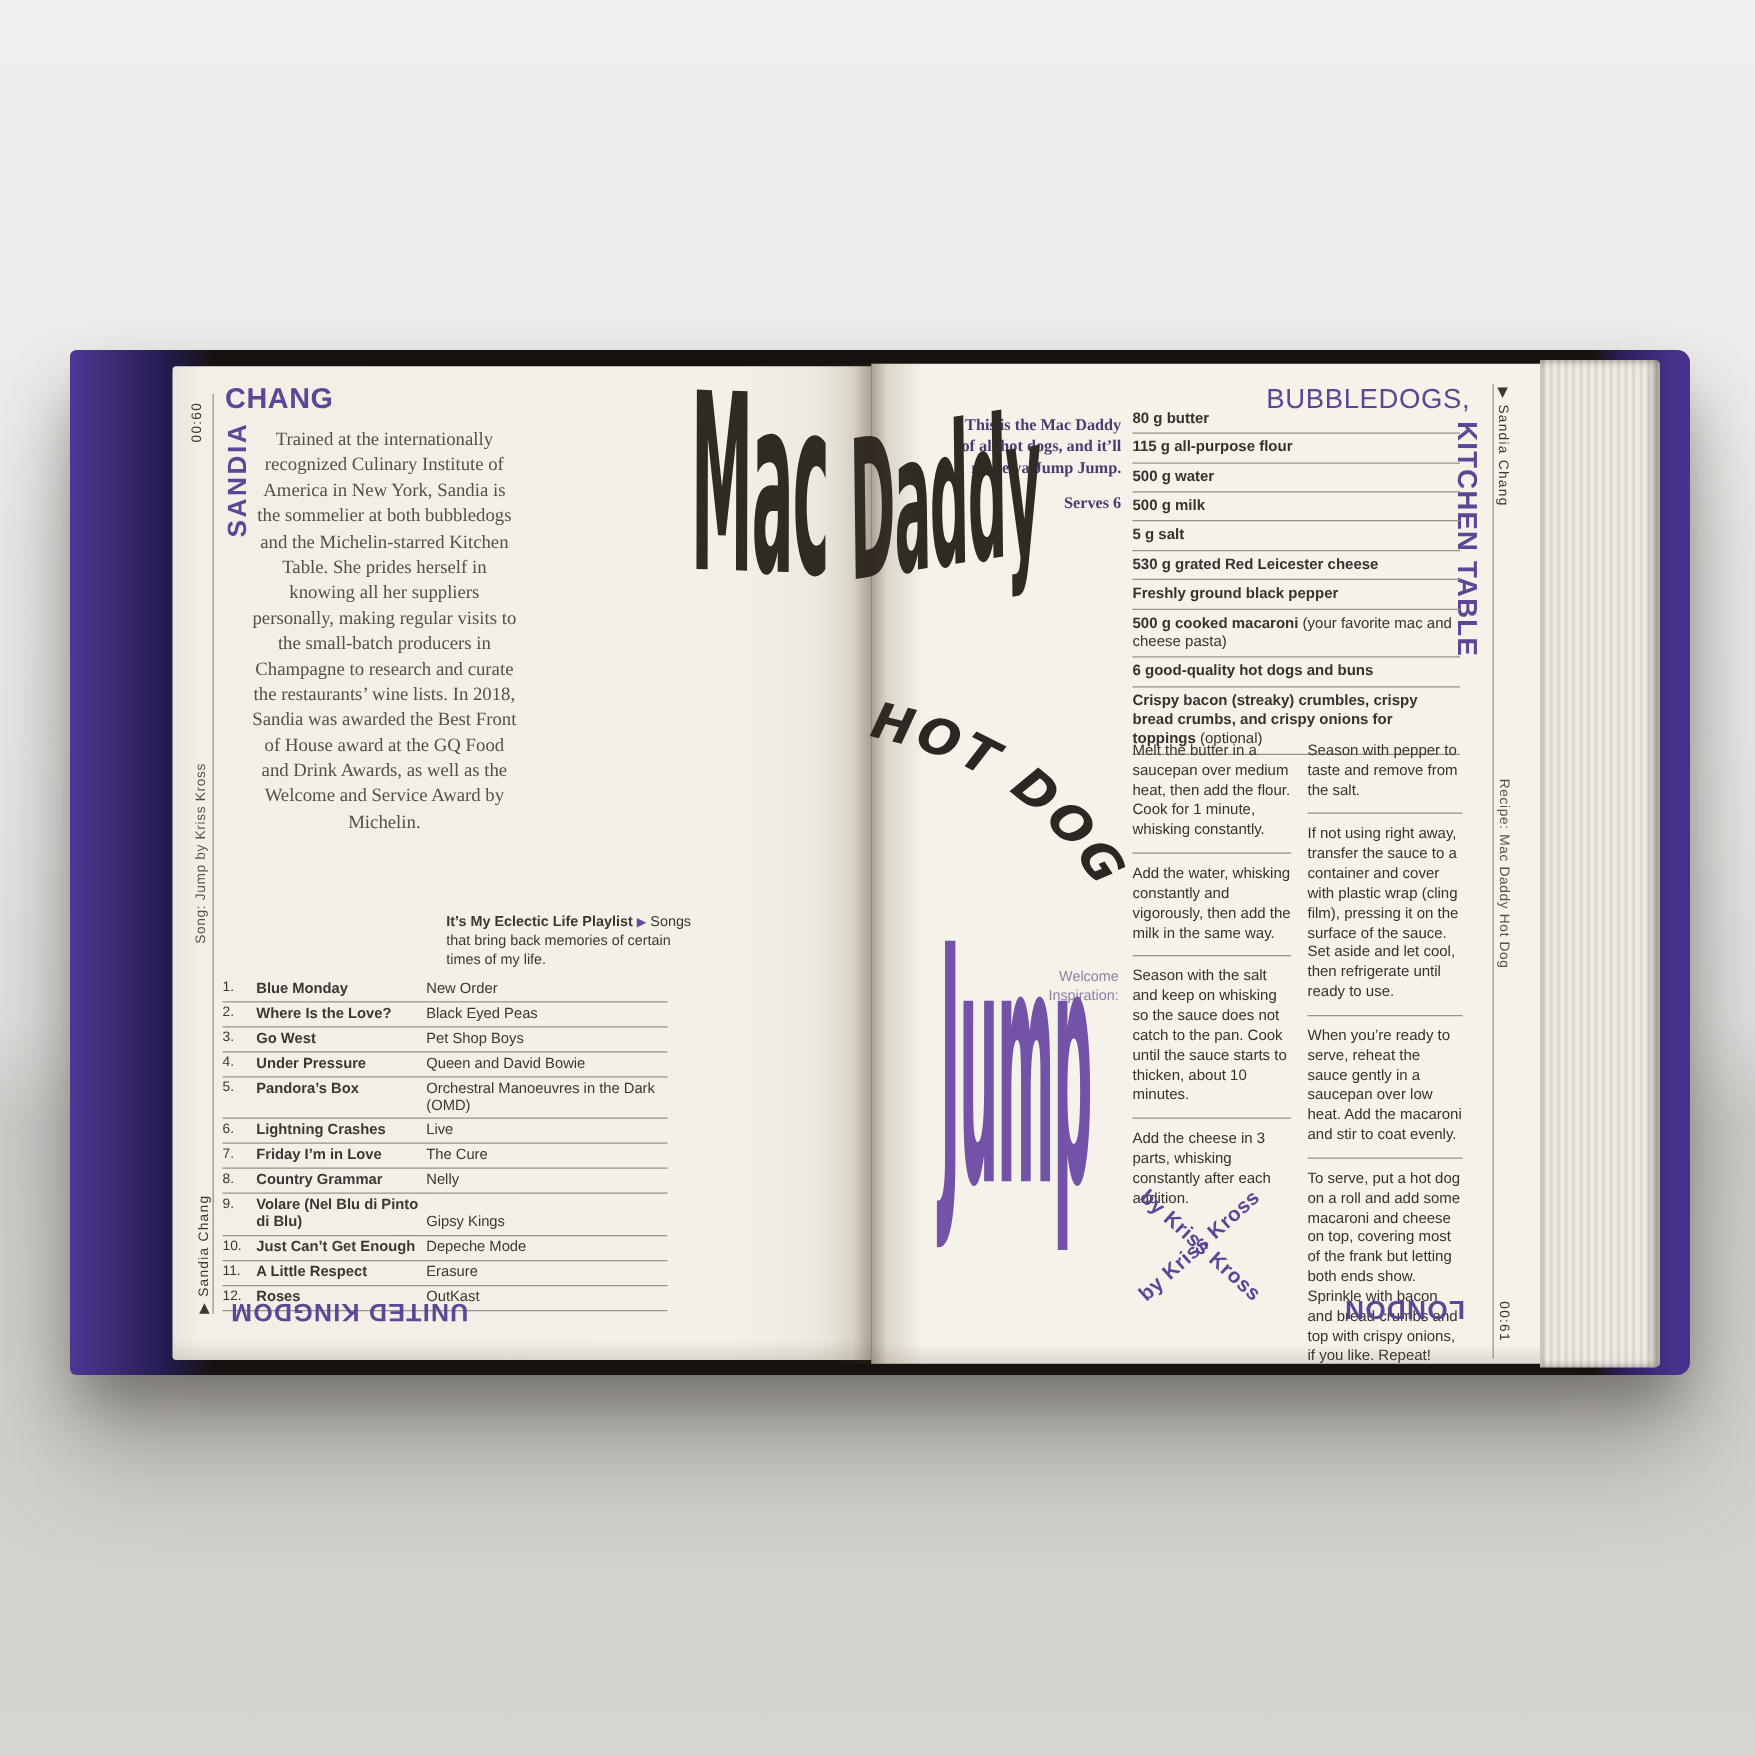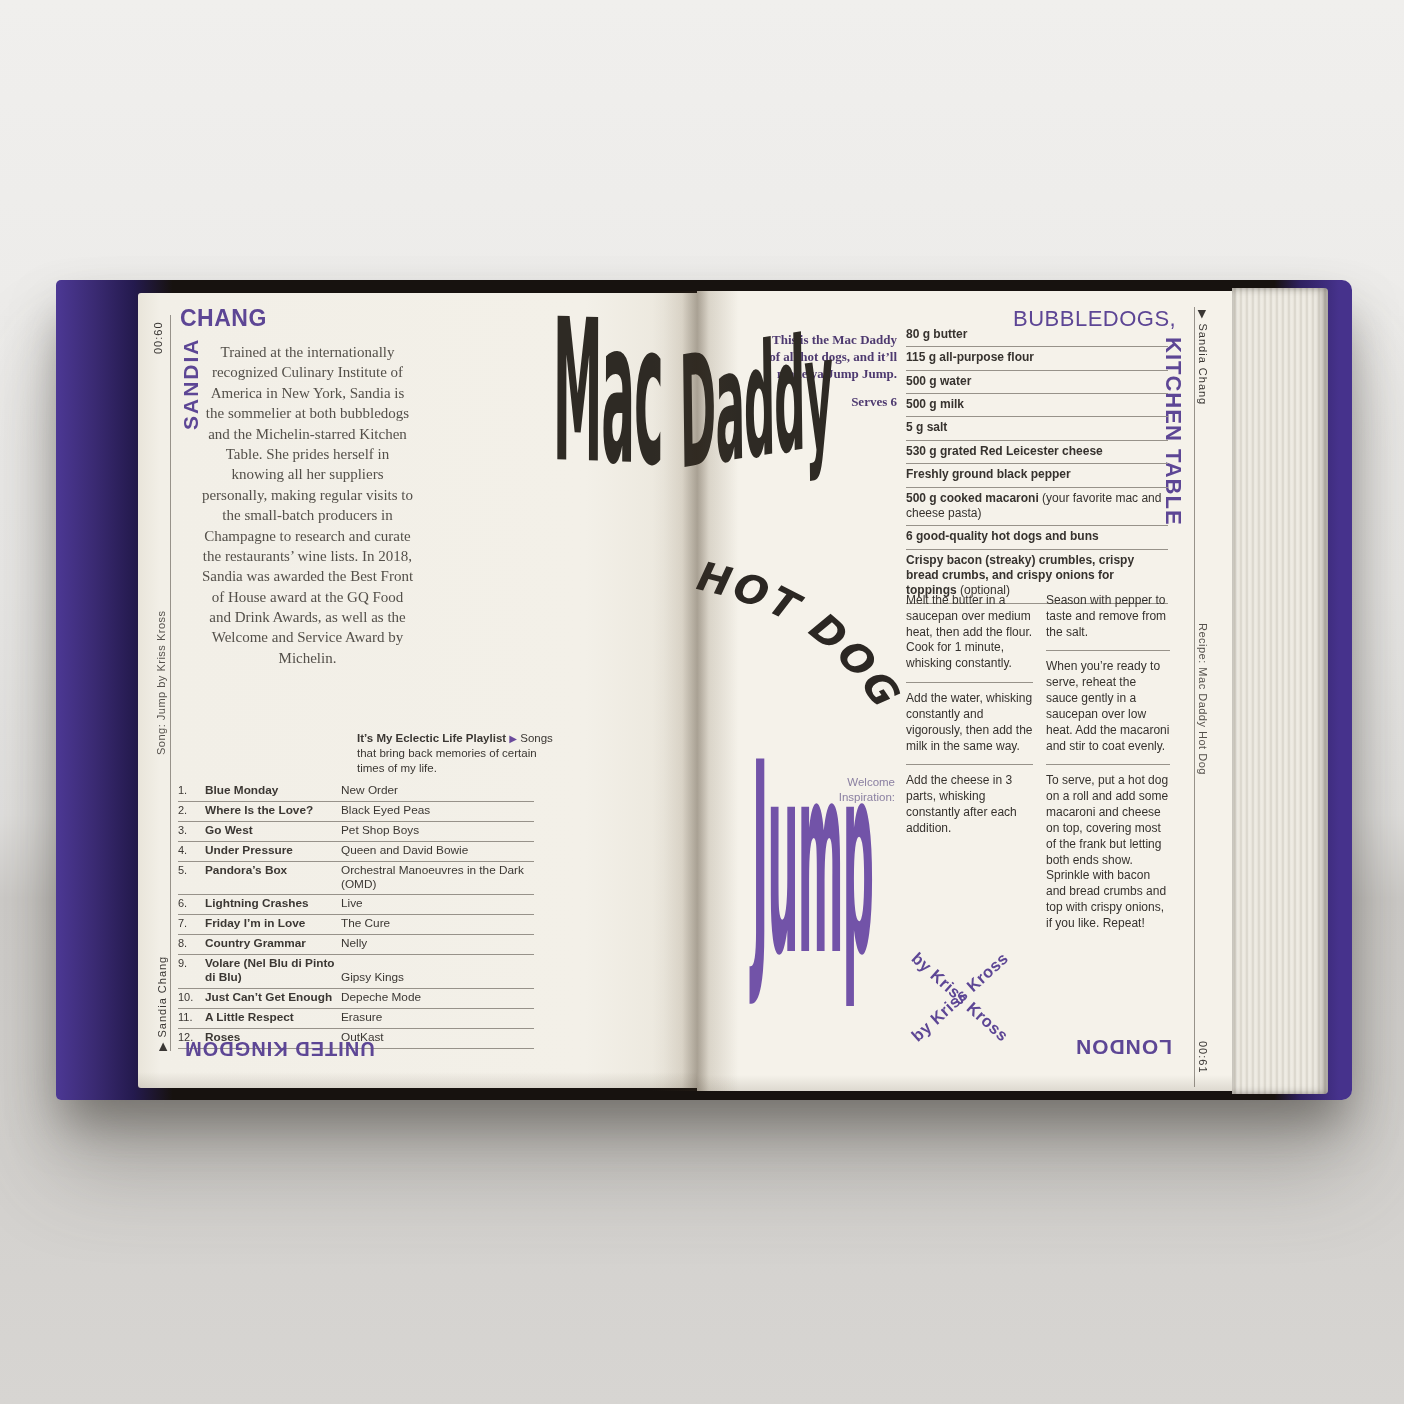--- a/index.html
+++ b/index.html
@@ -204,24 +204,26 @@
         <div class="ing"><span class="b">530 g grated Red Leicester cheese</span> <span></span></div>
         <div class="ing"><span class="b">Freshly ground black pepper</span> <span></span></div>
         <div class="ing"><span class="b">500 g cooked macaroni</span> <span>(your favorite mac and cheese pasta)</span></div>
         <div class="ing"><span class="b">6 good-quality hot dogs and buns</span> <span></span></div>
         <div class="ing"><span class="b">Crispy bacon (streaky) crumbles, crispy bread crumbs, and crispy onions for toppings</span> <span>(optional)</span></div>
       </div>
 
       <div class="cols col1">
         <div class="step">Melt the butter in a saucepan over medium heat, then add the flour. Cook for 1 minute, whisking constantly.</div>
         <div class="step">Add the water, whisking constantly and vigorously, then add the milk in the same way.</div>
+        <div class="step">Season with the salt and keep on whisking so the sauce does not catch to the pan. Cook until the sauce starts to thicken, about 10 minutes.</div>
         <div class="step">Add the cheese in 3 parts, whisking constantly after each addition.</div>
       </div>
       <div class="cols col2">
         <div class="step">Season with pepper to taste and remove from the salt.</div>
+        <div class="step">If not using right away, transfer the sauce to a container and cover with plastic wrap (cling film), pressing it on the surface of the sauce. Set aside and let cool, then refrigerate until ready to use.</div>
         <div class="step">When you’re ready to serve, reheat the sauce gently in a saucepan over low heat. Add the macaroni and stir to coat evenly.</div>
         <div class="step">To serve, put a hot dog on a roll and add some macaroni and cheese on top, covering most of the frank but letting both ends show. Sprinkle with bacon and bread crumbs and top with crispy onions, if you like. Repeat!</div>
       </div>
 
       <div class="display daddy">Daddy</div>
 
       <svg class="hotdog-svg" width="240" height="240" viewBox="0 0 240 240">
         <defs>
             <path id="hd-arc" d="M 8 30 C 58 40, 104 58, 140 90 C 176 122 200 160 212 200" fill="none"></path>
           </defs>

